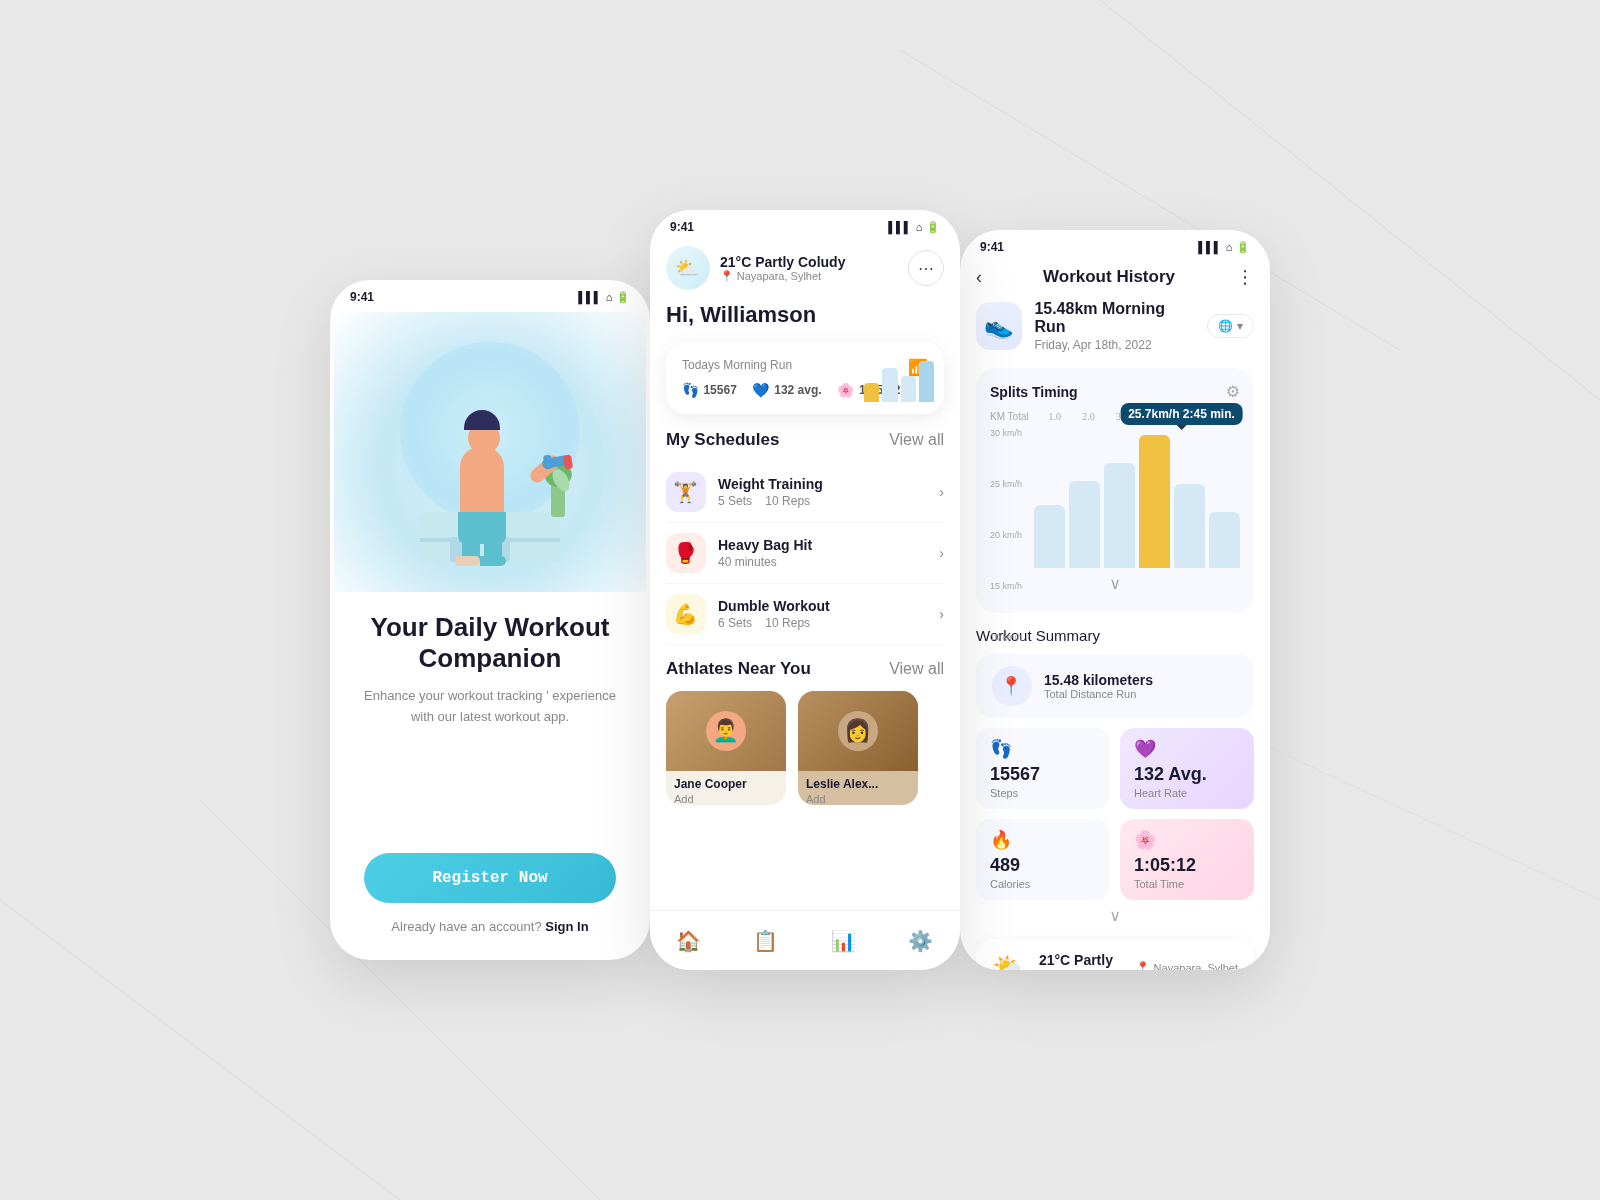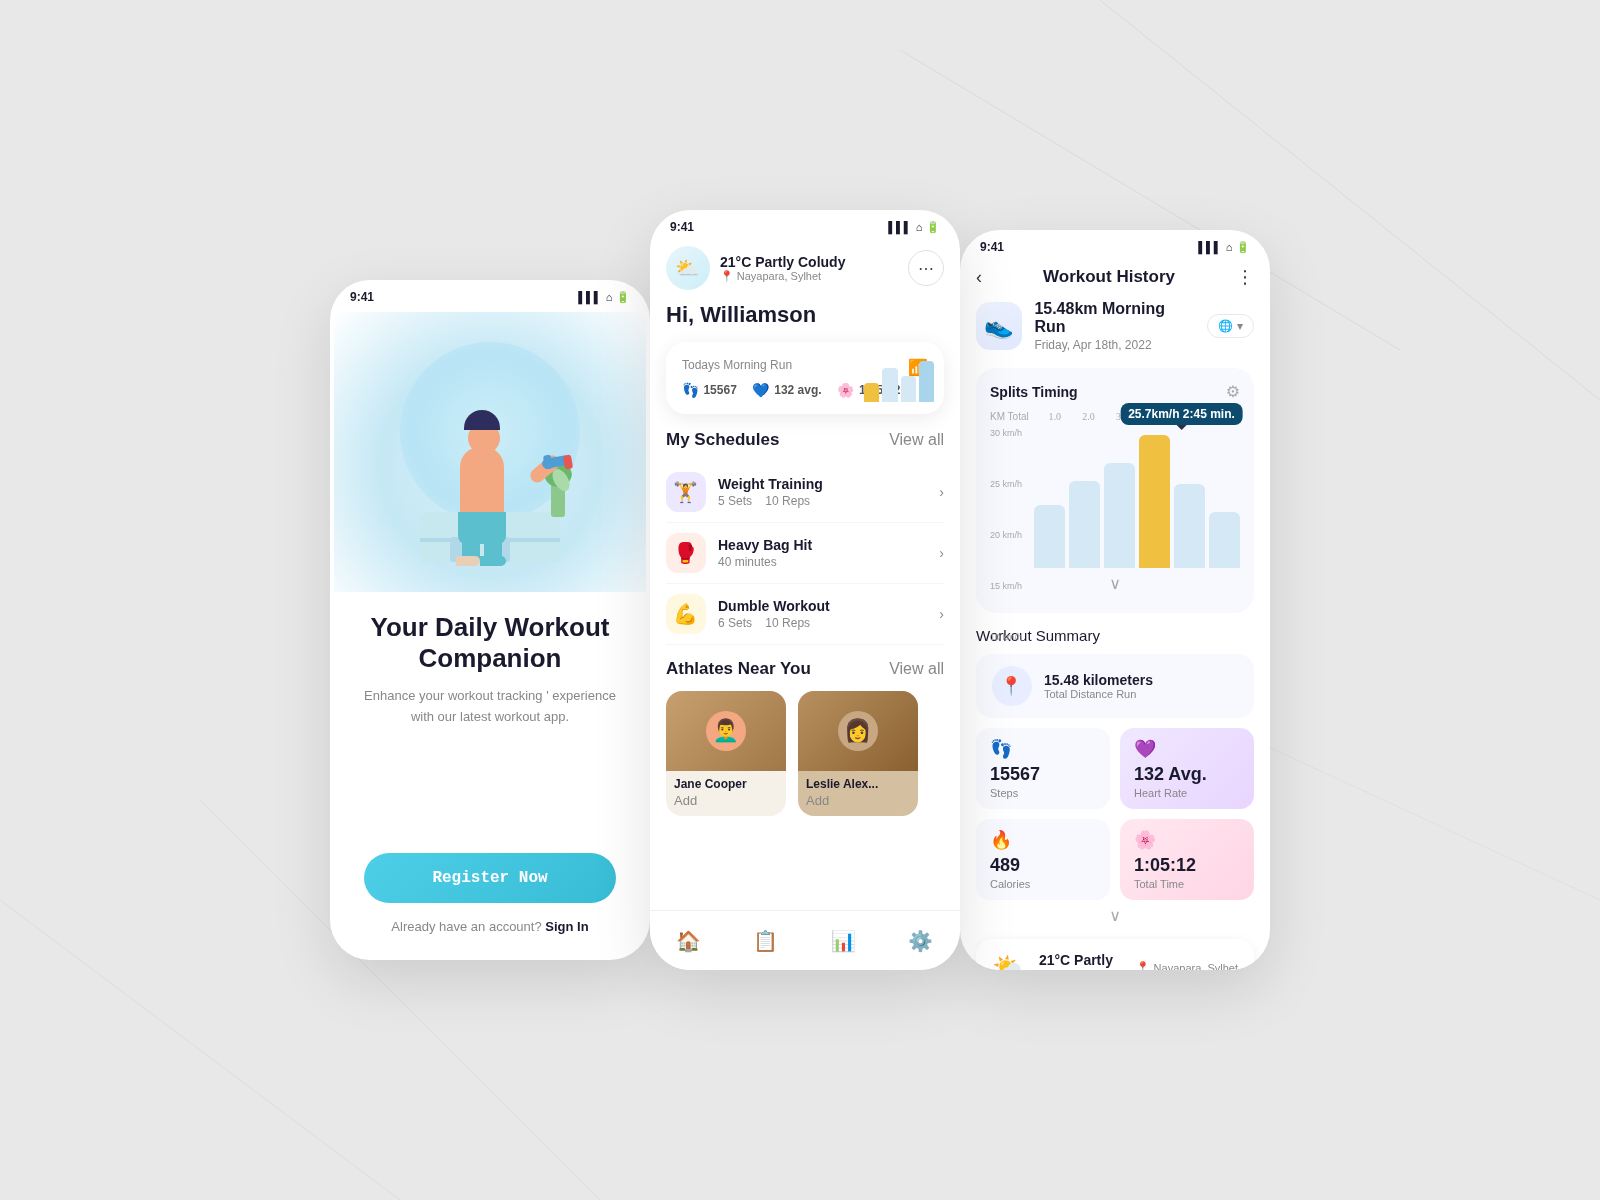--- a/index.html
+++ b/index.html
@@ -198,21 +198,21 @@
       flex-shrink: 0;
     }
     .athlete-img {
       width: 100%;
       height: 80px;
       display: flex; align-items: center; justify-content: center;
       font-size: 36px;
       background: linear-gradient(135deg, #c8a882, #b8956c);
     }
     .athlete-name { font-size: 12px; font-weight: 700; padding: 6px 8px 2px; color: #1a1a2e; }
-    .athlete-add { font-size: 13px; color: #888; padding: 0 8px 8px; }
+    .athlete-add { font-size: 11px; color: #888; padding: 0 8px 0; }
 
     
     .bottom-nav {
       position: absolute; bottom: 0; left: 0; right: 0;
       height: 60px;
       background: #fff;
       border-top: 1px solid #f0f0f0;
       display: flex; align-items: center; justify-content: space-around;
     }
     .nav-item {

